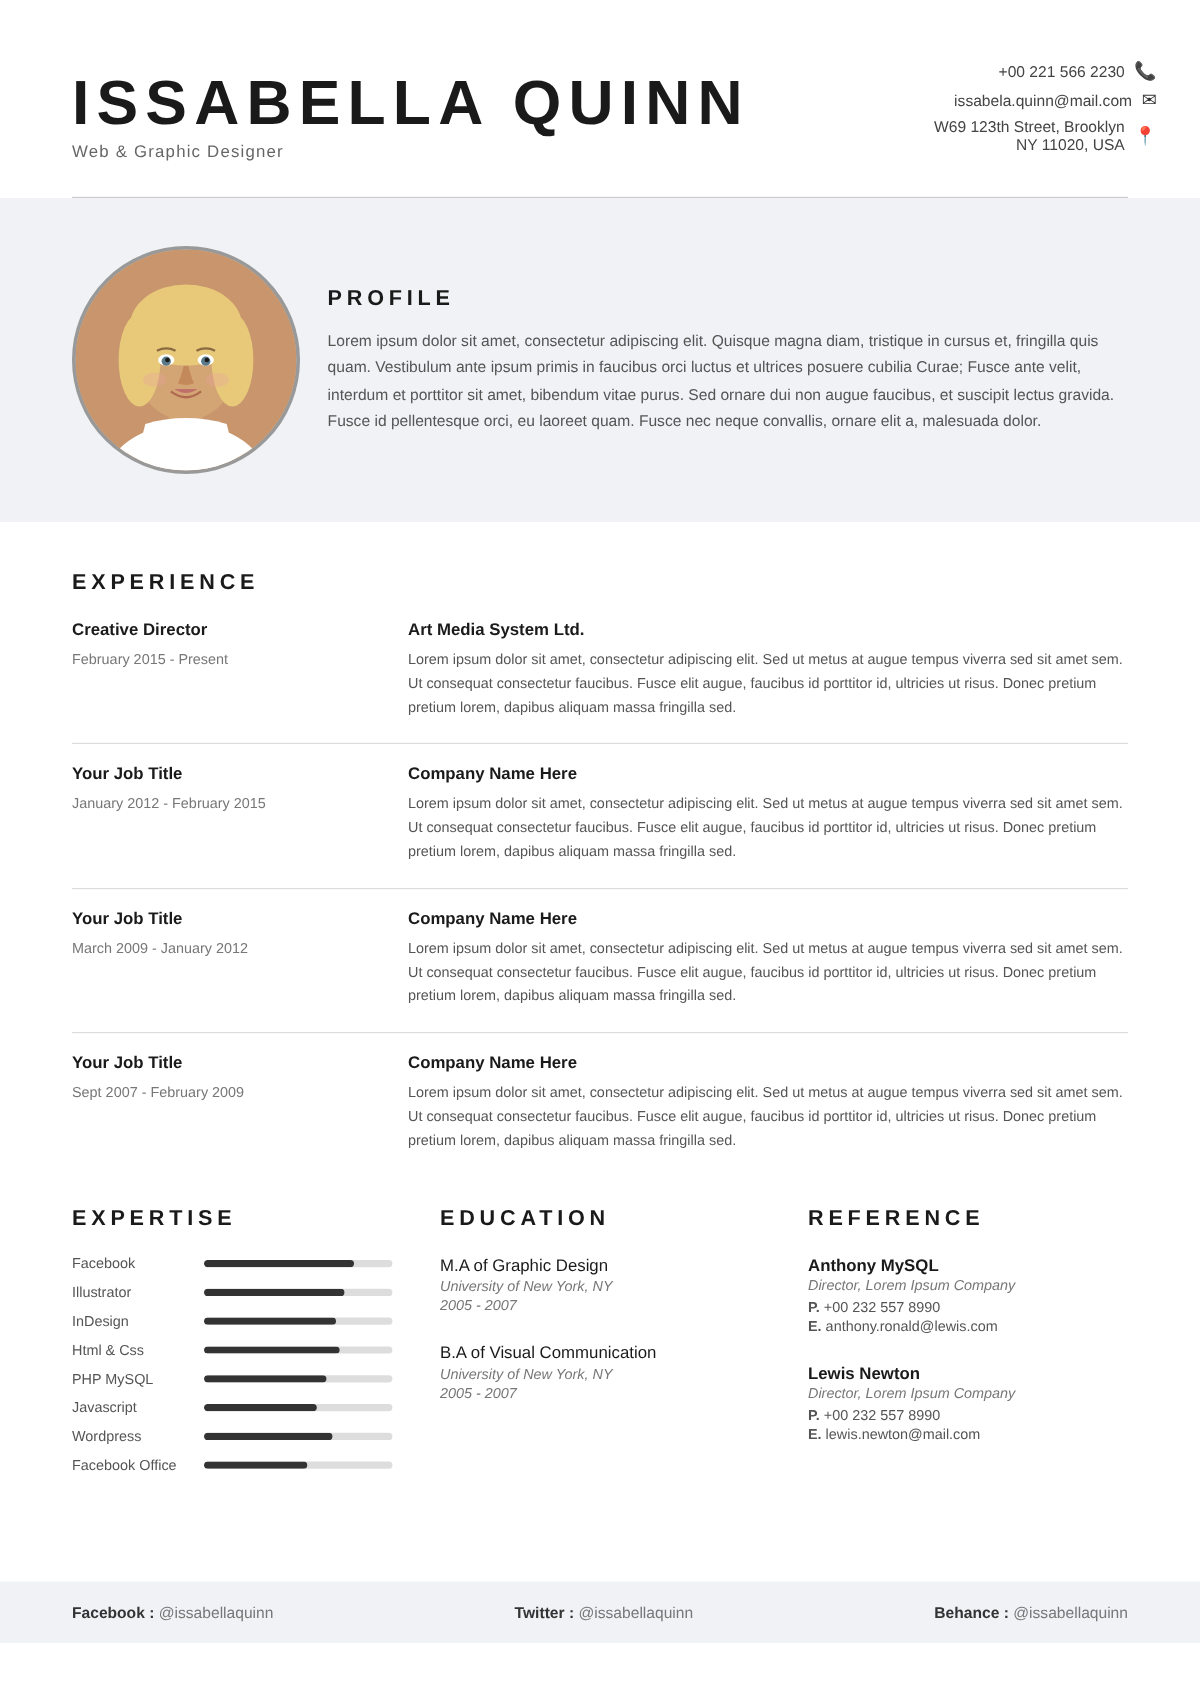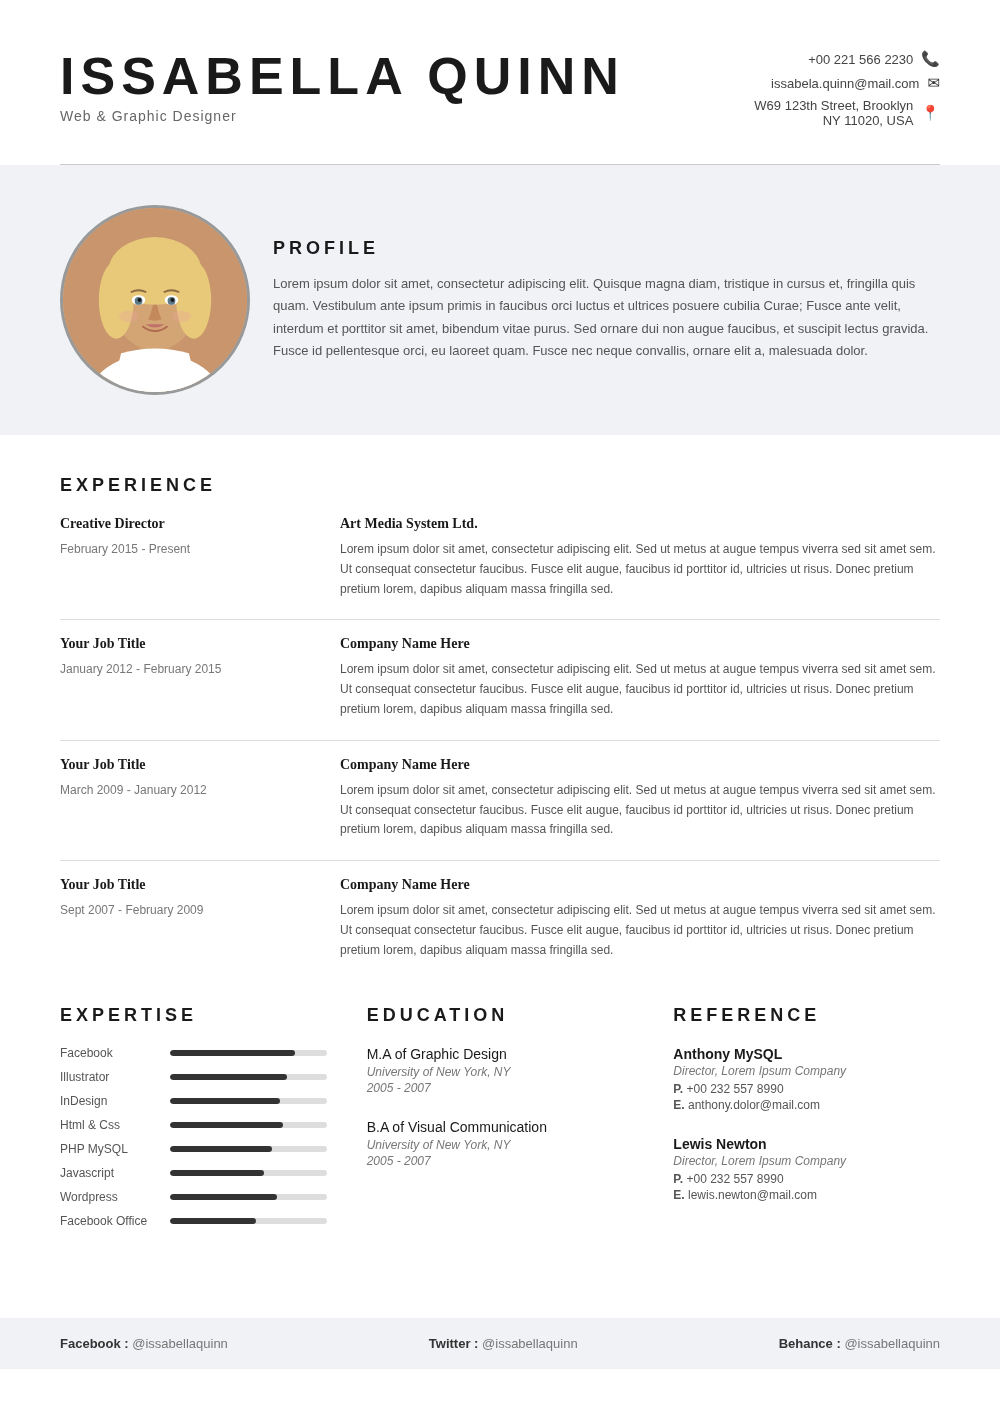--- a/index.html
+++ b/index.html
@@ -7,24 +7,24 @@
       font-family: 'Arial', sans-serif;
       background: #fff;
       color: #333;
       width: 1000px;
       min-height: 1414px;
       font-size: 13px;
     }
 
     
     .header {
-      padding: 40px 60px 30px 60px;
+      padding: 40px 36px 30px 60px;
       display: flex;
       justify-content: space-between;
-      align-items: center;
+      align-items: flex-end;
       border-radius: 24px;
     }
     .header-left {}
     .header-name {
       font-size: 52px;
       font-weight: 900;
       letter-spacing: 6px;
       color: #1a1a1a;
       line-height: 1;
       text-transform: uppercase;
@@ -134,21 +134,20 @@
     .exp-desc {
       font-size: 12px;
       color: #555;
       line-height: 1.65;
     }
     .exp-row-title {
       display: grid;
       grid-template-columns: 260px 1fr;
       gap: 20px;
       padding-bottom: 4px;
-      font-family: Liberation Serif, serif;
     }
     .exp-row-body {
       display: grid;
       grid-template-columns: 260px 1fr;
       gap: 20px;
       padding-bottom: 4px;
     }
     .exp-separator {
       height: 1px;
       background: #ddd;
@@ -451,21 +450,21 @@
 
     <div class="reference-col">
       <div class="section-title">REFERENCE</div>
       <div class="ref-item">
         <div class="ref-name">Anthony MySQL</div>
         <div class="ref-role">Director, Lorem Ipsum Company</div>
         <div class="ref-contact">
           <strong>P.</strong> <span>+00 232 557 8990</span>
         </div>
         <div class="ref-contact">
-          <strong>E.</strong> <span>anthony.dolor@mail.com</span>
+          <strong>E.</strong> <span>anthony.ronald@lewis.com</span>
         </div>
       </div>
       <div class="ref-item">
         <div class="ref-name">Lewis Newton</div>
         <div class="ref-role">Director, Lorem Ipsum Company</div>
         <div class="ref-contact">
           <strong>P.</strong> <span>+00 232 557 8990</span>
         </div>
         <div class="ref-contact">
           <strong>E.</strong> <span>lewis.newton@mail.com</span>

